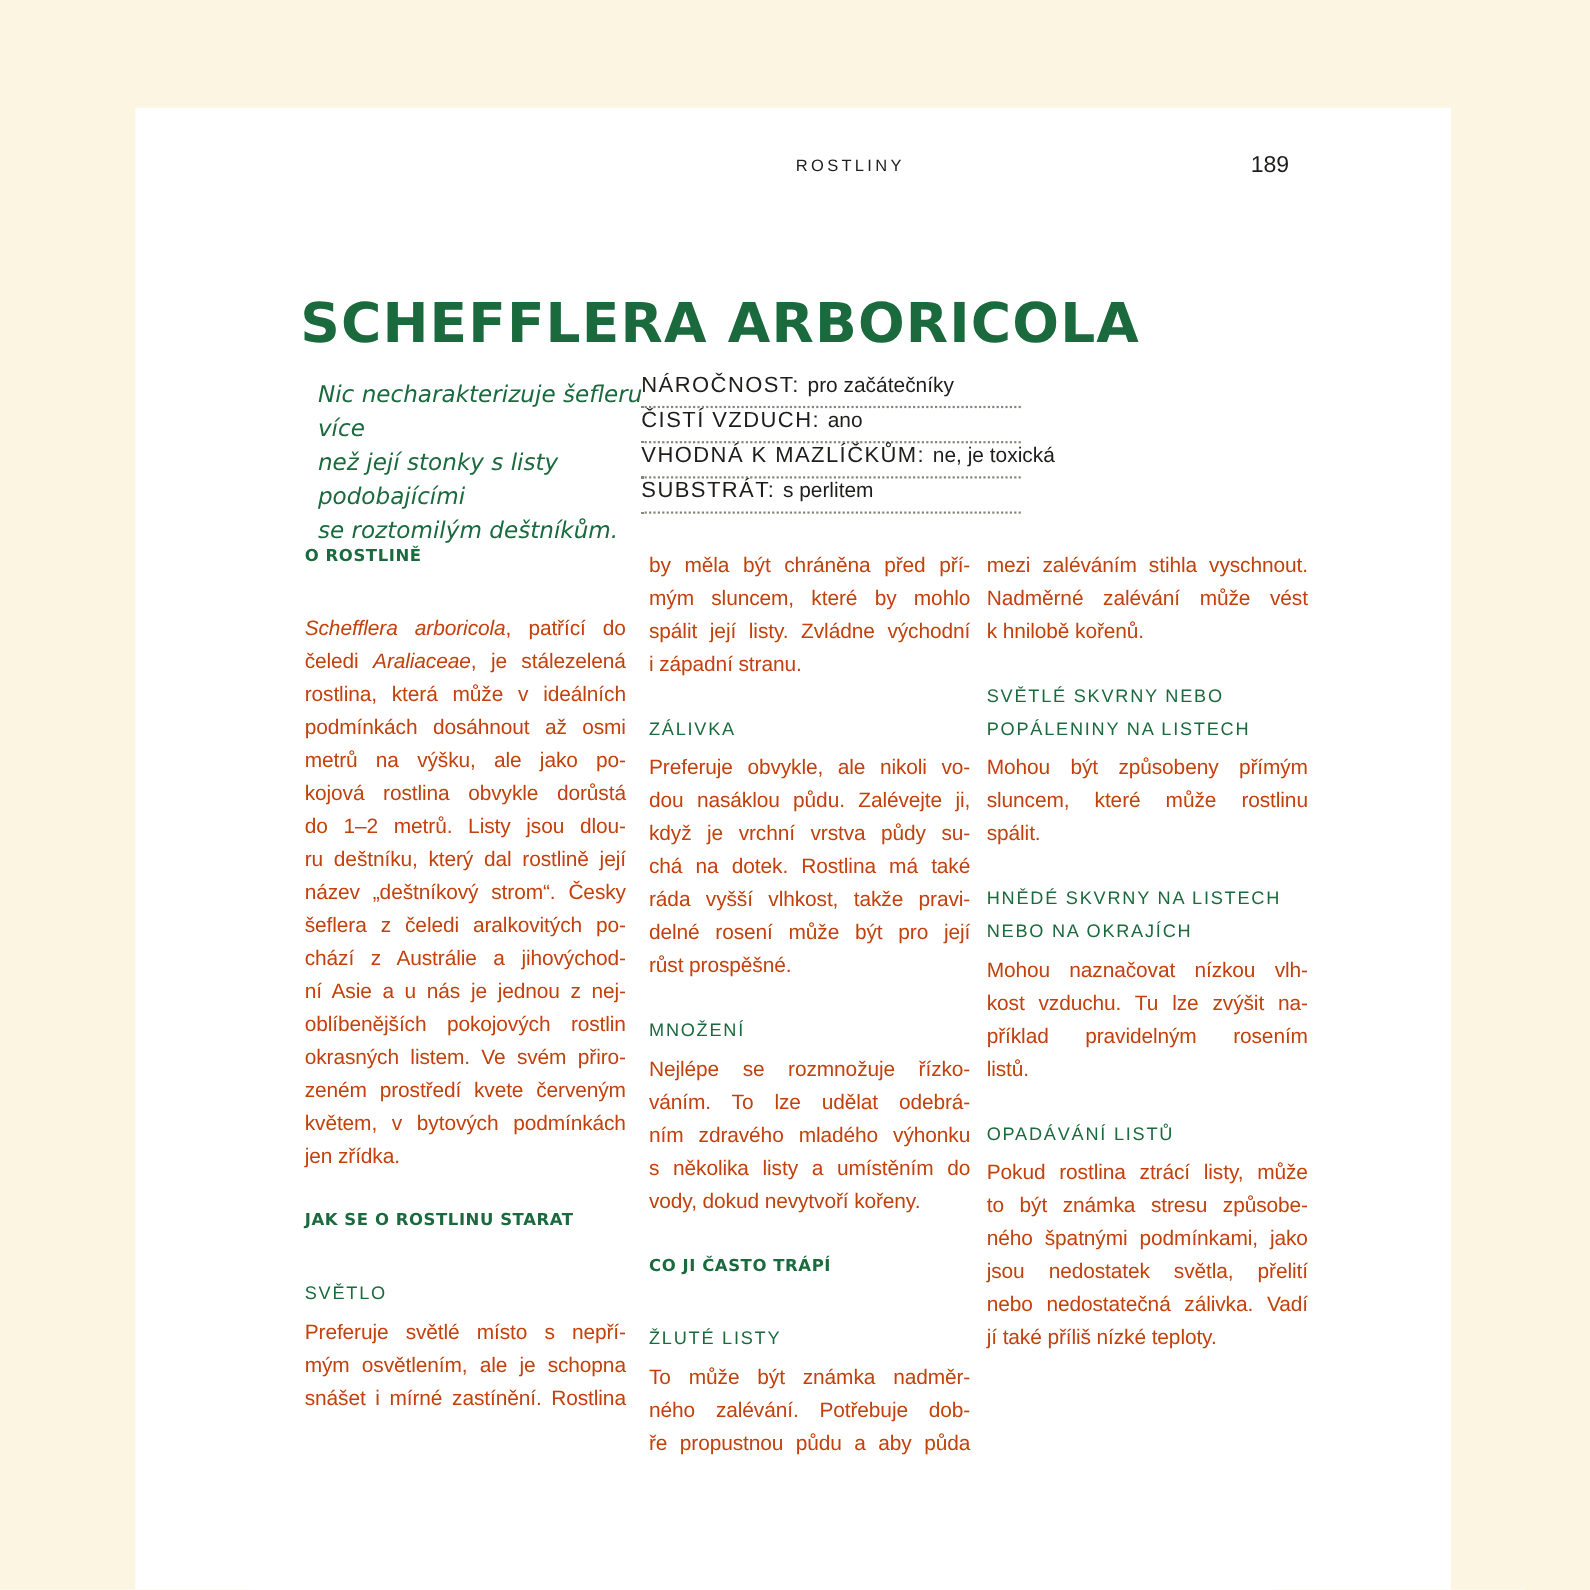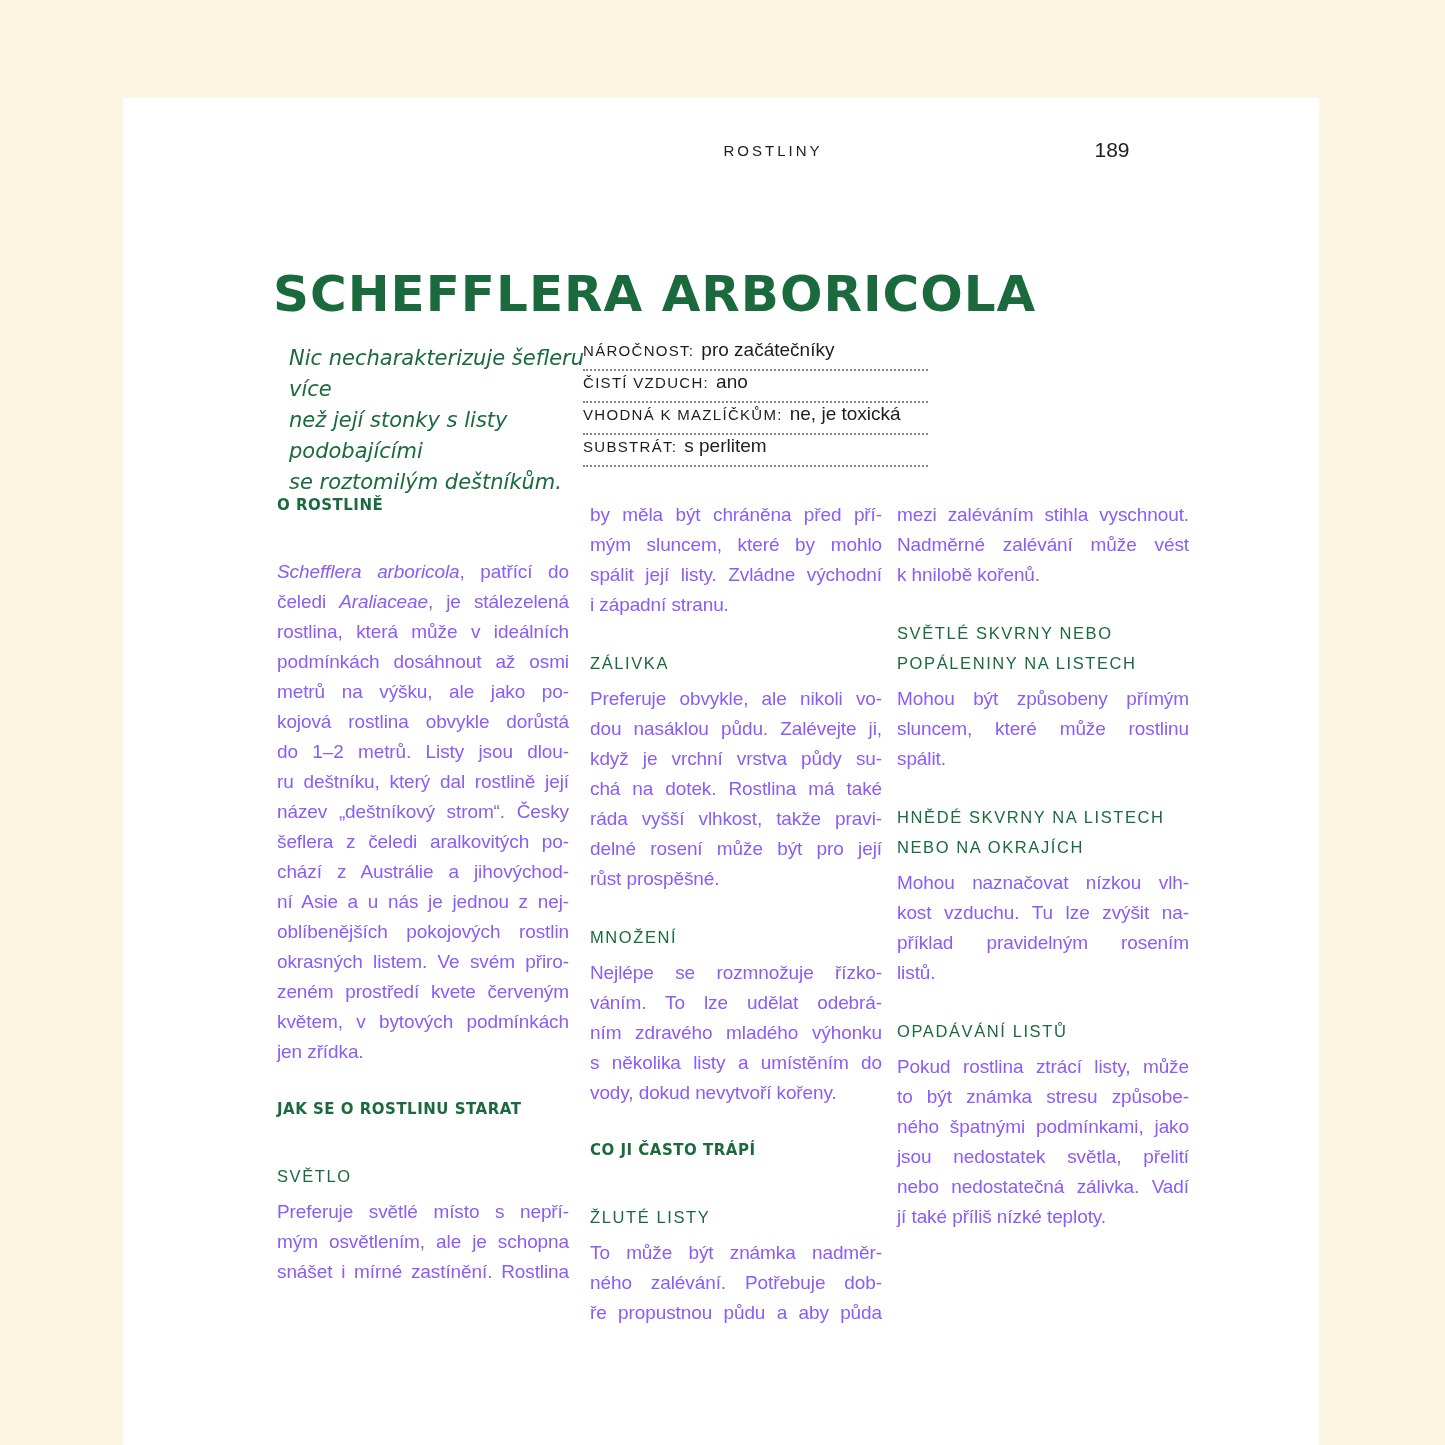--- a/index.html
+++ b/index.html
@@ -15,21 +15,21 @@
     width: 1196px; height: 1436px;
     background: #ffffff;
   }
   .running-head {
     position: absolute; left: 500px; top: 44px; width: 300px;
     text-align: center;
     font-size: 15px; letter-spacing: 3px; color: #1d1d1b;
   }
   .folio {
     position: absolute; left: 929px; top: 40px; width: 120px;
-    text-align: center;
+    text-align: right;
     font-size: 21px; color: #1d1d1b;
   }
   .main-title {
     position: absolute; left: 150px; top: 122px; width: 920px;
     font-family: "DejaVu Sans", sans-serif;
     font-weight: bold;
     font-size: 50px; line-height: 80px;
     letter-spacing: 1px;
     color: #1b6a3d;
     white-space: nowrap;
@@ -46,21 +46,21 @@
     position: absolute; left: 460px; top: 241px; width: 345px;
   }
   .fact-row {
     display: flex; align-items: baseline;
     height: 28px;
     padding-bottom: 2px;
     border-bottom: 2px dotted #87867c;
     white-space: nowrap;
   }
   .fact-label {
-    font-size: 15px; letter-spacing: 1.3px;
+    font-size: 20px; letter-spacing: 1.3px;
     color: #1d1d1b;
     flex: 0 0 auto;
   }
   .fact-value {
     font-size: 19px; color: #1d1d1b;
     margin-left: 7px;
     flex: 0 0 auto;
   }
   .column { position: absolute; width: 292px; }
   .col-1 { left: 154px; top: 395px; }
@@ -80,21 +80,21 @@
     letter-spacing: 1.6px;
     color: #1b6a3d;
     margin: 28px 0 6px 0;
     white-space: pre-line;
   }
   .para { margin: 0; }
   .column > :first-child { margin-top: 0; }
   .line {
     font-size: 19px; line-height: 30px;
     letter-spacing: -0.1px;
-    color: #8b5cf6;
+    color: #c2410c;
     text-align: justify;
     text-align-last: justify;
   }
   .line.endline { text-align-last: left; }
   .line em { font-style: italic; }
 </style>
 </head>
 <body>
 
 <div class="canvas">

